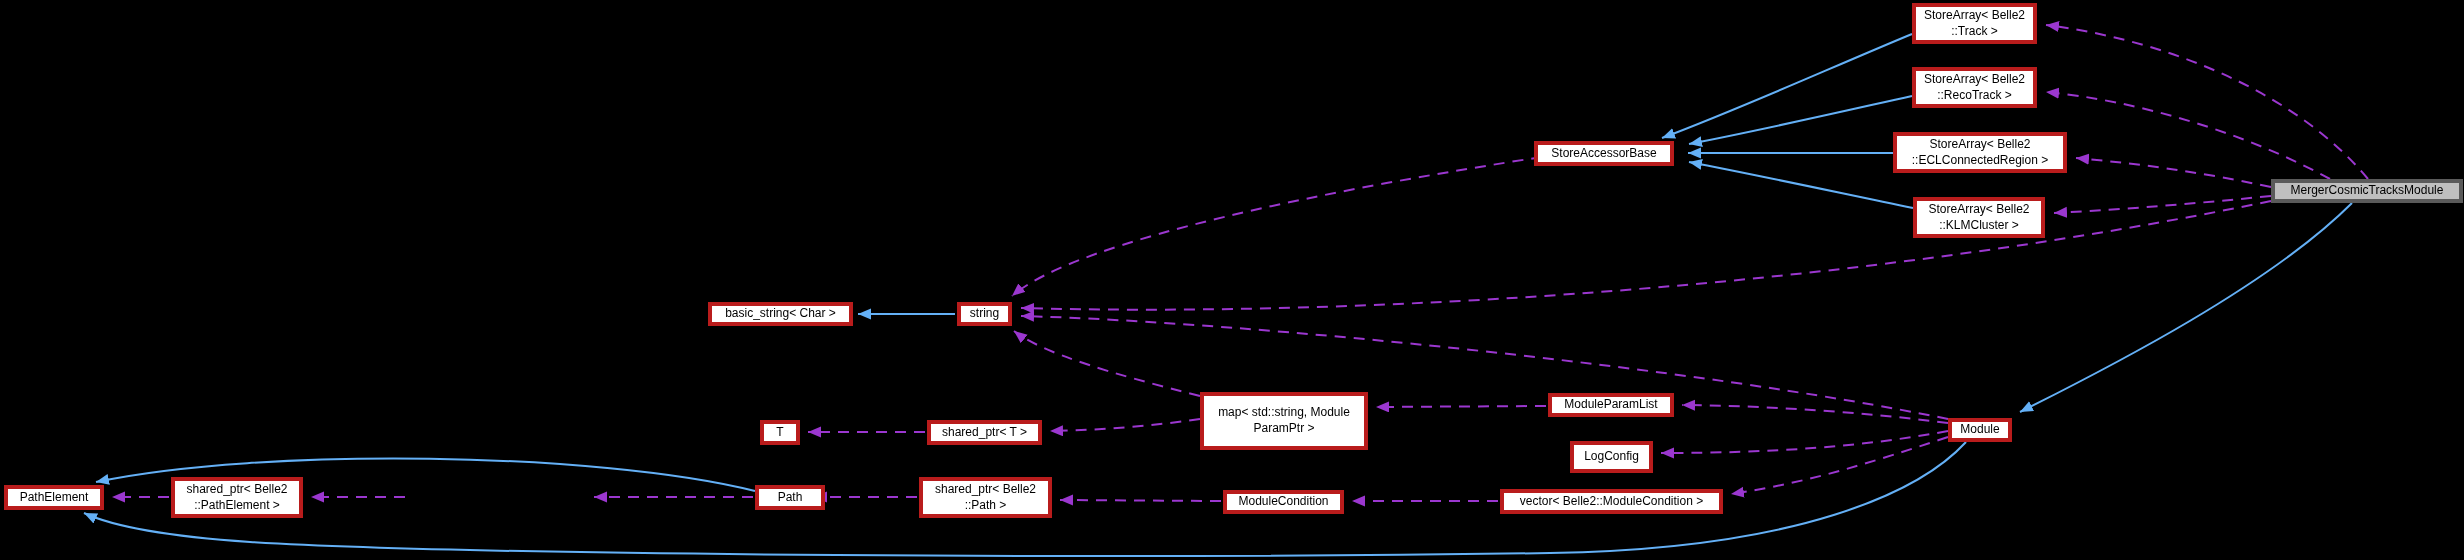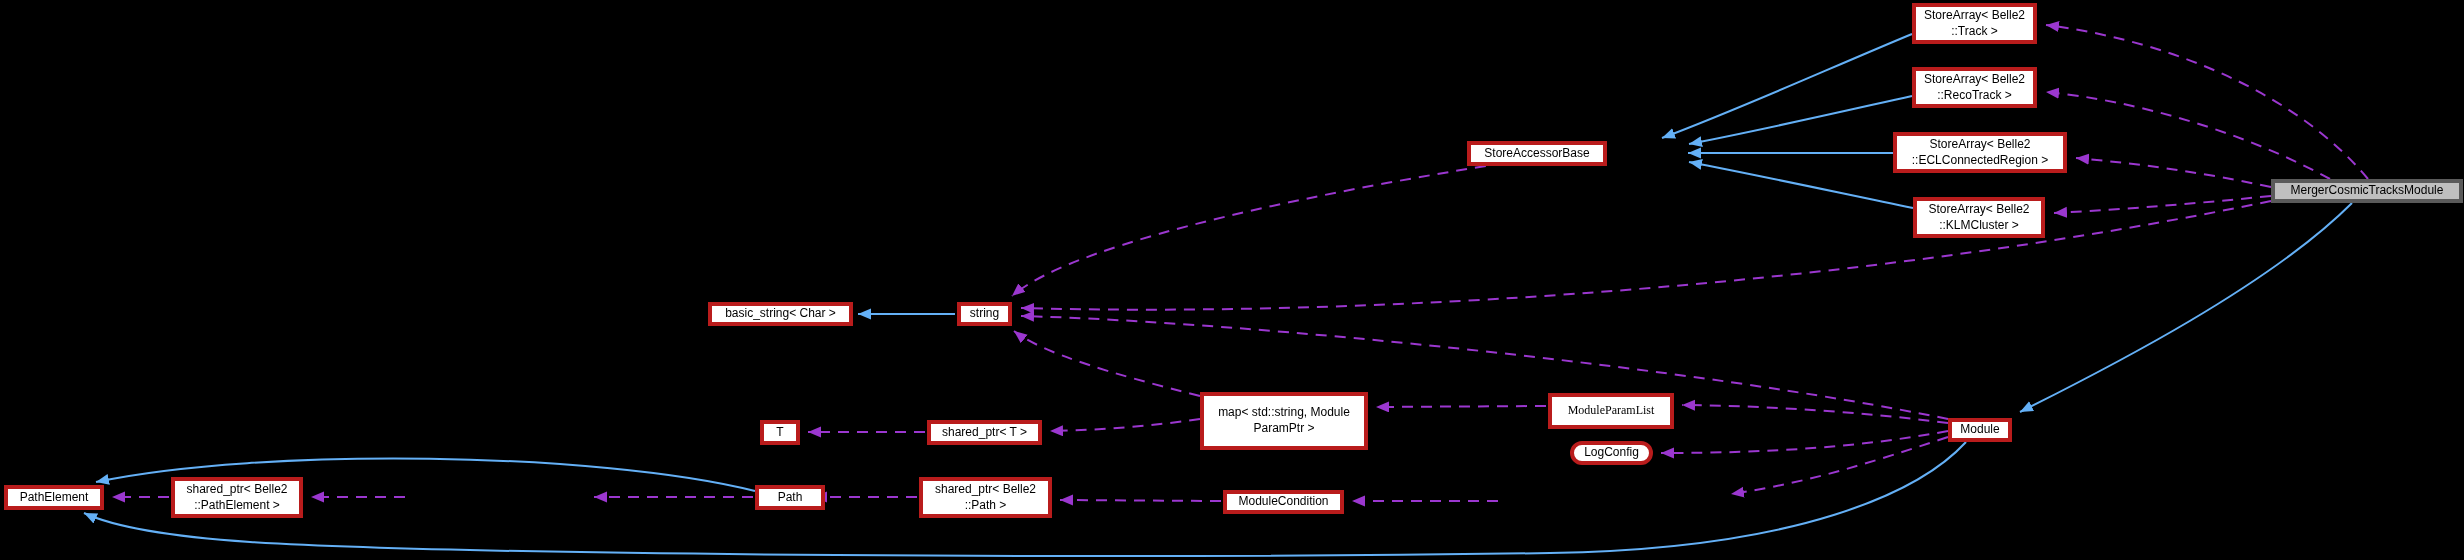--- a/index.html
+++ b/index.html
@@ -83,48 +83,49 @@
 
   <div class="node" style="left:1912px; top:67px; width:125px; height:41px;">StoreArray&lt; Belle2
 ::RecoTrack &gt;</div>
 
   <div class="node" style="left:1893px; top:132px; width:174px; height:41px;">StoreArray&lt; Belle2
 ::ECLConnectedRegion &gt;</div>
 
   <div class="node" style="left:1913px; top:197px; width:132px; height:41px;">StoreArray&lt; Belle2
 ::KLMCluster &gt;</div>
 
-  <div class="node" style="left:1467px; top:141px; width:140px; height:25px;">StoreAccessorBase</div>
+  <div class="node" style="left:1534px; top:141px; width:140px; height:25px;">StoreAccessorBase</div>
 
   <div class="node current" style="left:2271px; top:179px; width:192px; height:24px;">MergerCosmicTracksModule</div>
 
   <div class="node" style="left:708px; top:302px; width:145px; height:24px;">basic_string&lt; Char &gt;</div>
 
   <div class="node" style="left:957px; top:302px; width:55px; height:24px;">string</div>
 
   <div class="node" style="left:1200px; top:392px; width:168px; height:58px;">map&lt; std::string, Module
 ParamPtr &gt;</div>
 
-  <div class="node" style="left:1548px; top:393px; width:126px; height:36px;font-family:Liberation Serif, serif;">ModuleParamList</div>
+  <div class="node" style="left:1548px; top:393px; width:126px; height:24px;">ModuleParamList</div>
 
-  <div class="node" style="left:1570px; top:441px; width:83px; height:24px;border-radius:12px;">LogConfig</div>
+  <div class="node" style="left:1570px; top:441px; width:83px; height:32px;">LogConfig</div>
 
   <div class="node" style="left:1948px; top:418px; width:64px; height:24px;">Module</div>
 
   <div class="node" style="left:760px; top:420px; width:40px; height:25px;">T</div>
 
   <div class="node" style="left:927px; top:420px; width:115px; height:25px;">shared_ptr&lt; T &gt;</div>
 
   <div class="node" style="left:4px; top:485px; width:100px; height:25px;">PathElement</div>
 
   <div class="node" style="left:171px; top:477px; width:132px; height:41px;">shared_ptr&lt; Belle2
 ::PathElement &gt;</div>
 
 
   <div class="node" style="left:755px; top:485px; width:70px; height:25px;">Path</div>
 
   <div class="node" style="left:919px; top:477px; width:133px; height:41px;">shared_ptr&lt; Belle2
 ::Path &gt;</div>
 
   <div class="node" style="left:1223px; top:490px; width:121px; height:24px;">ModuleCondition</div>
 
+  <div class="node" style="left:1500px; top:489px; width:223px; height:25px;">vector&lt; Belle2::ModuleCondition &gt;</div>
 
 </div>
 
 </body></html>

